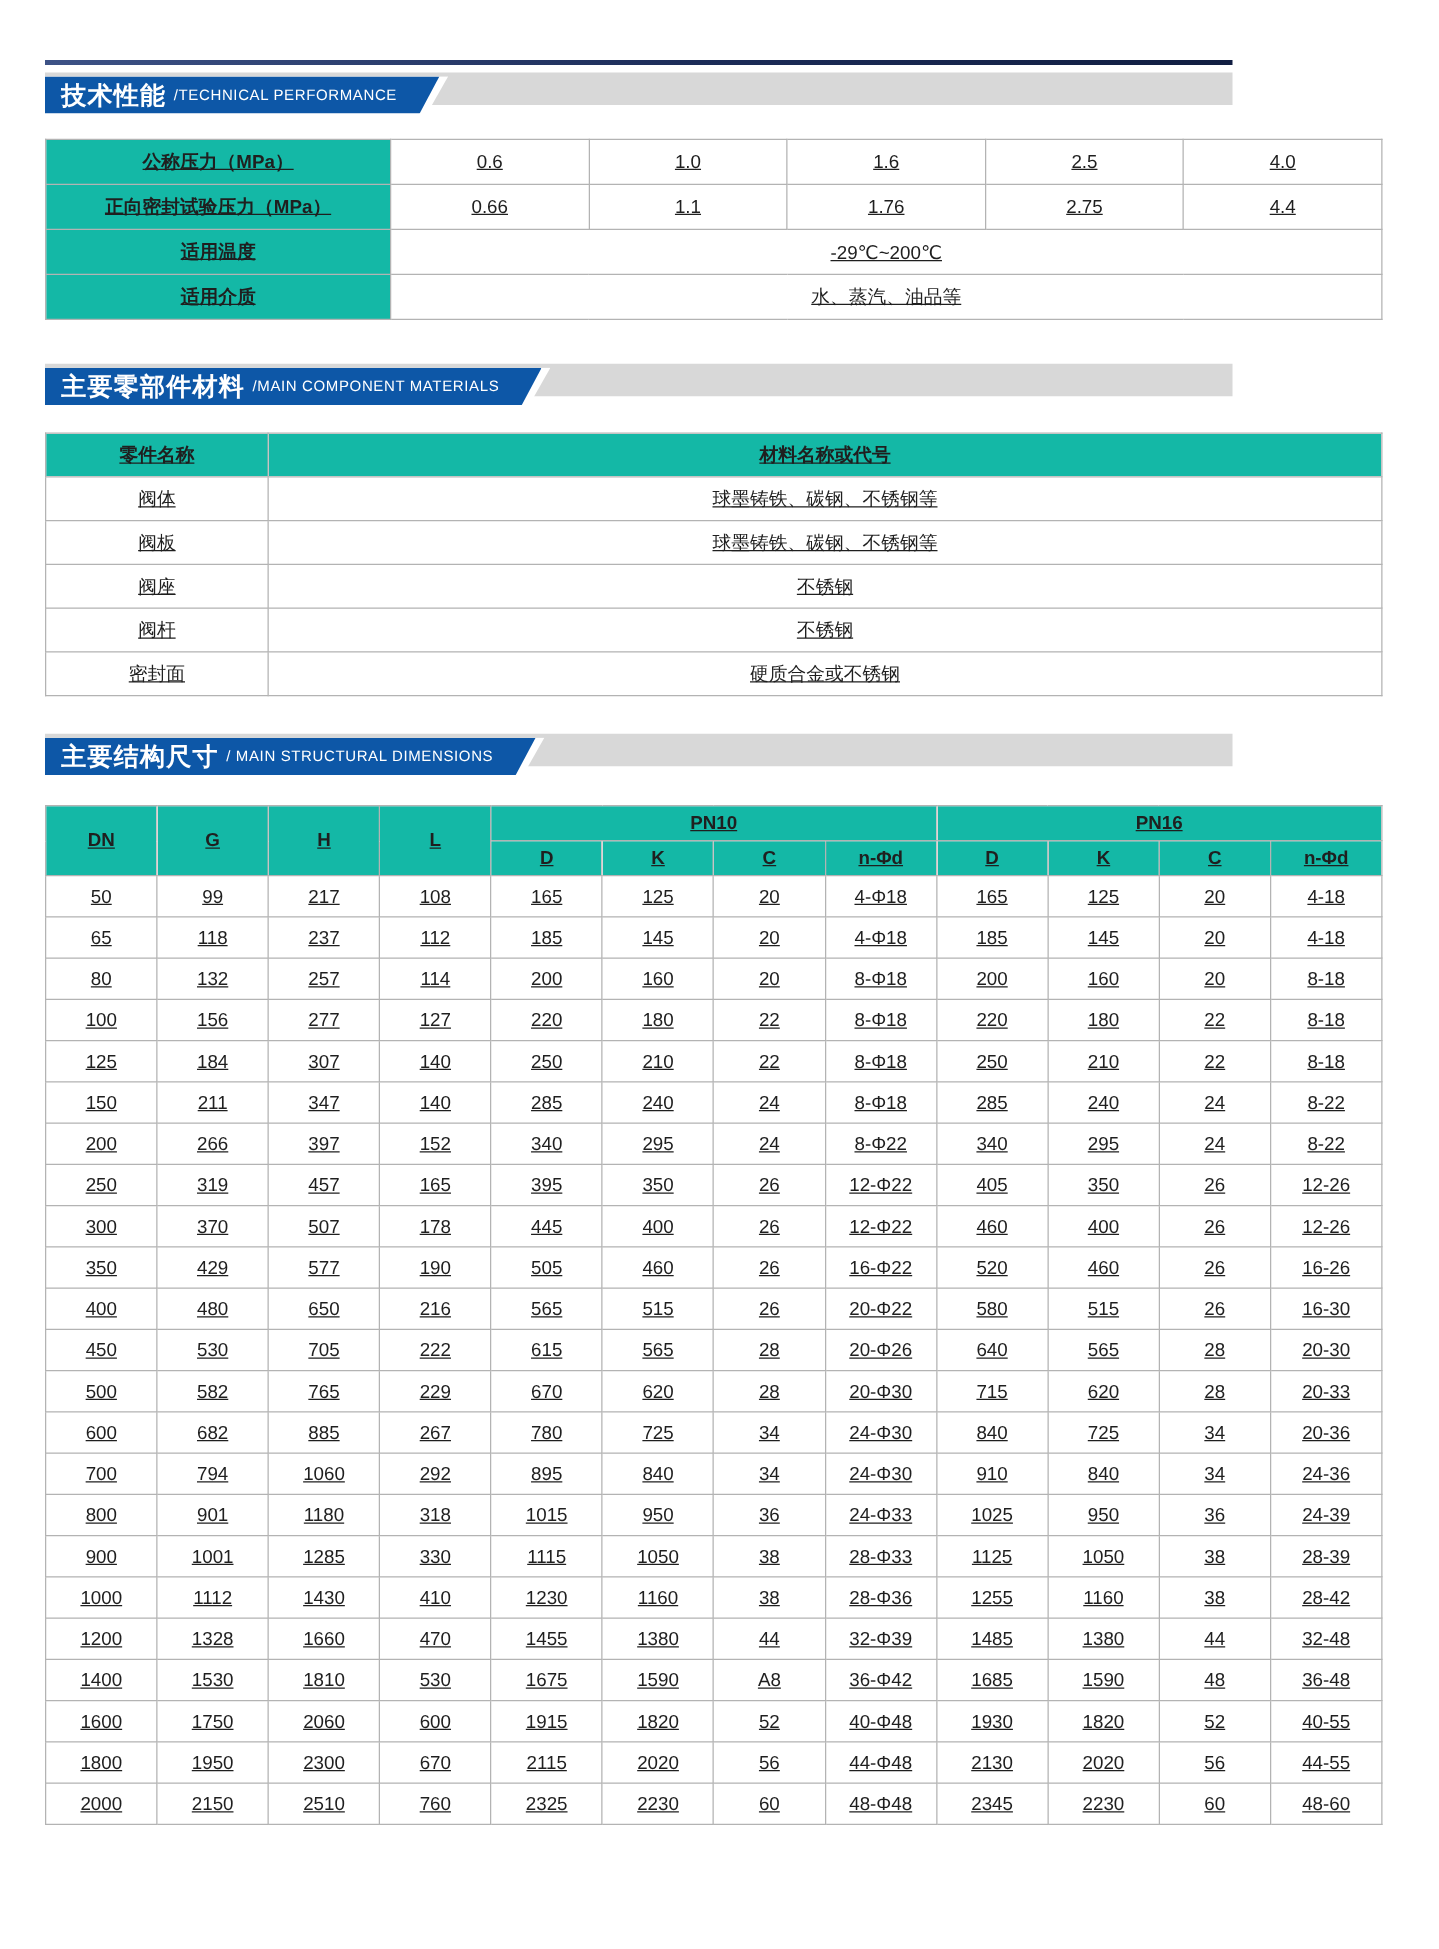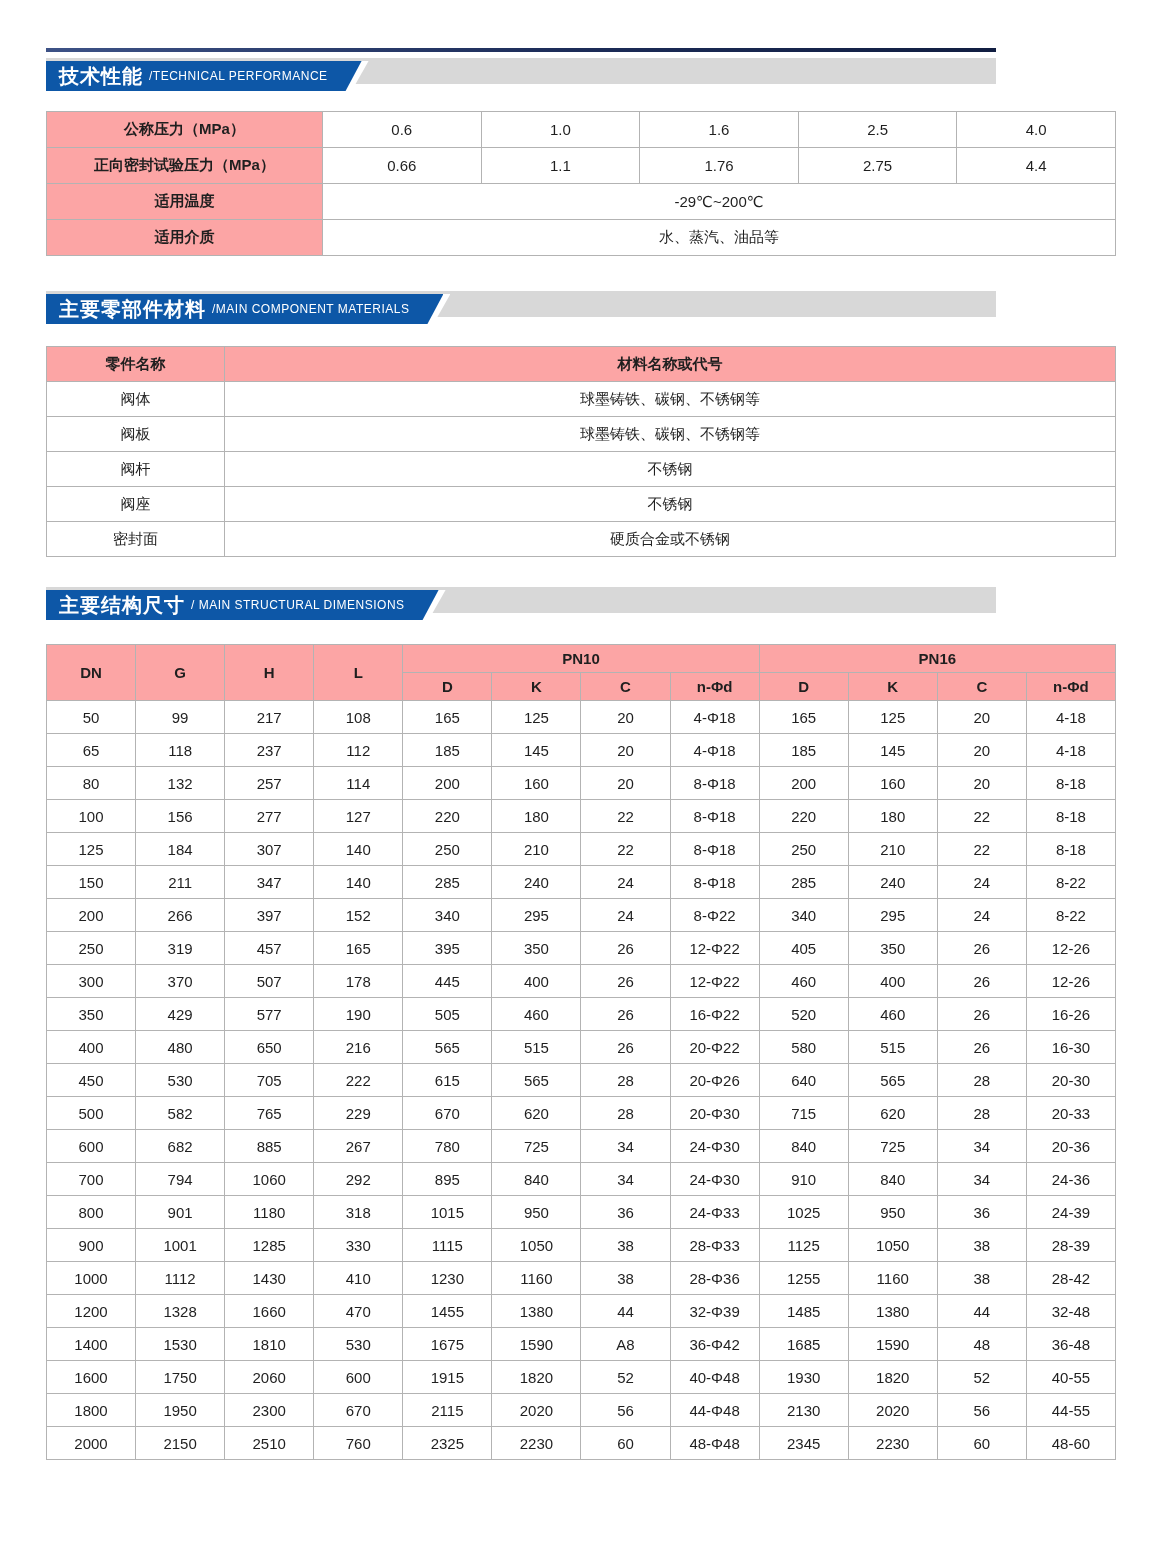--- a/index.html
+++ b/index.html
@@ -3,21 +3,21 @@
 <meta charset="utf-8">
 <style>
   * { margin:0; padding:0; box-sizing:border-box; }
   html,body { background:#ffffff; }
   body {
     width:1151px; height:1559px;
     font-family:"Liberation Sans","DejaVu Sans",sans-serif;
     color:#1f1f1f;
     overflow:hidden;
   }
-  .page { width:950px; margin-left:46px; }
+  .page { width:950px; margin-left:36px;text-decoration:underline; }
 
   
   .top-rule {
     margin-top:48px; height:4px; width:100%;
     background:linear-gradient(90deg,#3d5286 0%, #1c2c58 55%, #111e41 100%);
   }
 
   
   .banner { position:relative; height:33px; width:100%; }
   .banner-gray {
@@ -40,21 +40,21 @@
   .banner-blue .en { font-size:12px; font-weight:400; margin-left:6px; letter-spacing:.5px; }
 
   
   table { border-collapse:collapse; width:1070px; table-layout:fixed; }
   th, td {
     border:1px solid #b3b3b3;
     text-align:center; vertical-align:middle;
     font-size:15px; padding:0 4px;
     overflow:hidden; white-space:nowrap;
   }
-  th { background:#fca5a5; font-weight:700; }
+  th { background:#14b8a6; font-weight:700; }
   td { background:#ffffff; font-weight:400; }
 
   
   .tbl-perf { margin-top:20px; }
   .tbl-perf tr { height:36px; }
   .tbl-perf th.row-label { width:276px; }
 
   
   .tbl-mat { margin-top:22px;padding-left:20px; }
   .tbl-mat tr { height:35px; }
@@ -133,25 +133,25 @@
       <tbody>
           <tr>
             <td class="c-part">阀体</td>
             <td>球墨铸铁、碳钢、不锈钢等</td>
           </tr>
           <tr>
             <td class="c-part">阀板</td>
             <td>球墨铸铁、碳钢、不锈钢等</td>
           </tr>
           <tr>
+            <td class="c-part">阀座</td>
+            <td>不锈钢</td>
+          </tr>
+          <tr>
             <td class="c-part">阀杆</td>
-            <td>不锈钢</td>
-          </tr>
-          <tr>
-            <td class="c-part">阀座</td>
             <td>不锈钢</td>
           </tr>
           <tr>
             <td class="c-part">密封面</td>
             <td>硬质合金或不锈钢</td>
           </tr>
         </tbody>
     </table>
   </section>
 

